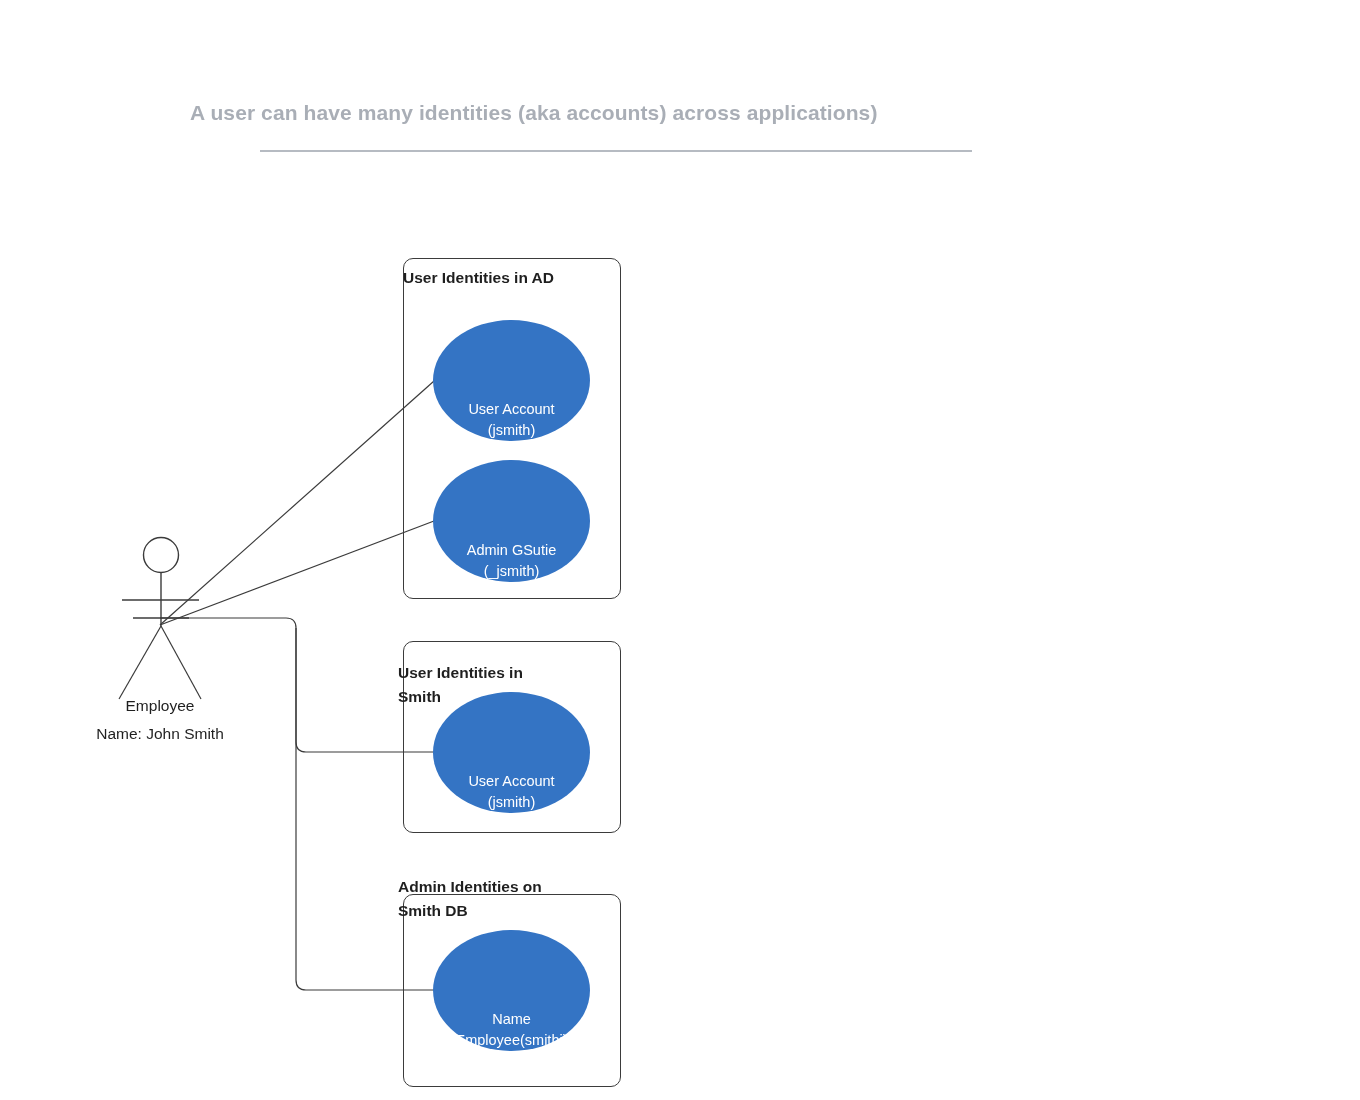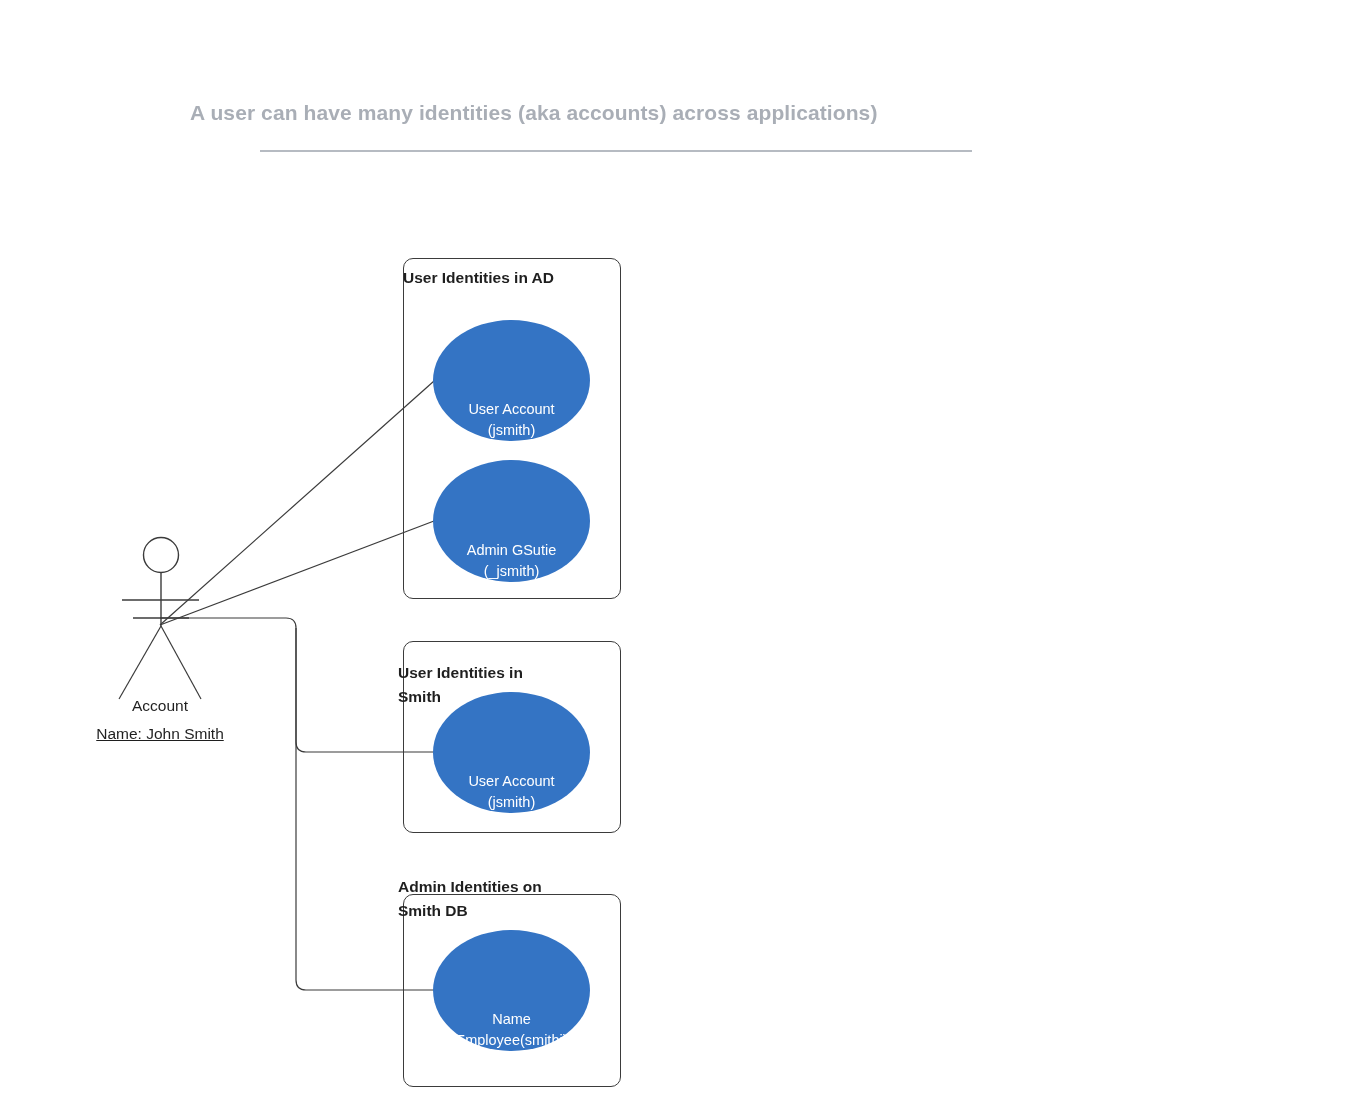--- a/index.html
+++ b/index.html
@@ -95,21 +95,21 @@
 
   
   .actor-label {
     position: absolute;
     text-align: center;
     font-size: 15.5px;
     color: #1f1f1f;
     white-space: nowrap;
   }
   #actor-role { left: 60px; top: 697px; width: 200px; }
-  #actor-name { left: 60px; top: 725px; width: 200px; text-decoration: underline; }
+  #actor-name { left: 60px; top: 725px; width: 200px; }
 </style>
 </head>
 <body>
 
 <svg id="canvas" viewBox="0 0 1360 1100" xmlns="http://www.w3.org/2000/svg">
 
   <path d="M 160 625 L 434 381" fill="none" stroke="#3b3b3b" stroke-width="1.2"></path>
 
   <path d="M 160 625 L 434 521" fill="none" stroke="#3b3b3b" stroke-width="1.2"></path>
 
@@ -164,14 +164,14 @@
   <div>Admin Identities  on</div>
   <div>Smith DB</div>
 </div>
 <div class="account-ellipse" id="ellipse-oracle">
   <div>
     <div>Name</div>
     <div>Employee(smithj)</div>
   </div>
 </div>
 
-<div class="actor-label" id="actor-role">Account</div>
+<div class="actor-label" id="actor-role">Employee</div>
 <div class="actor-label" id="actor-name">Name: John Smith</div>
 
 </body></html>

